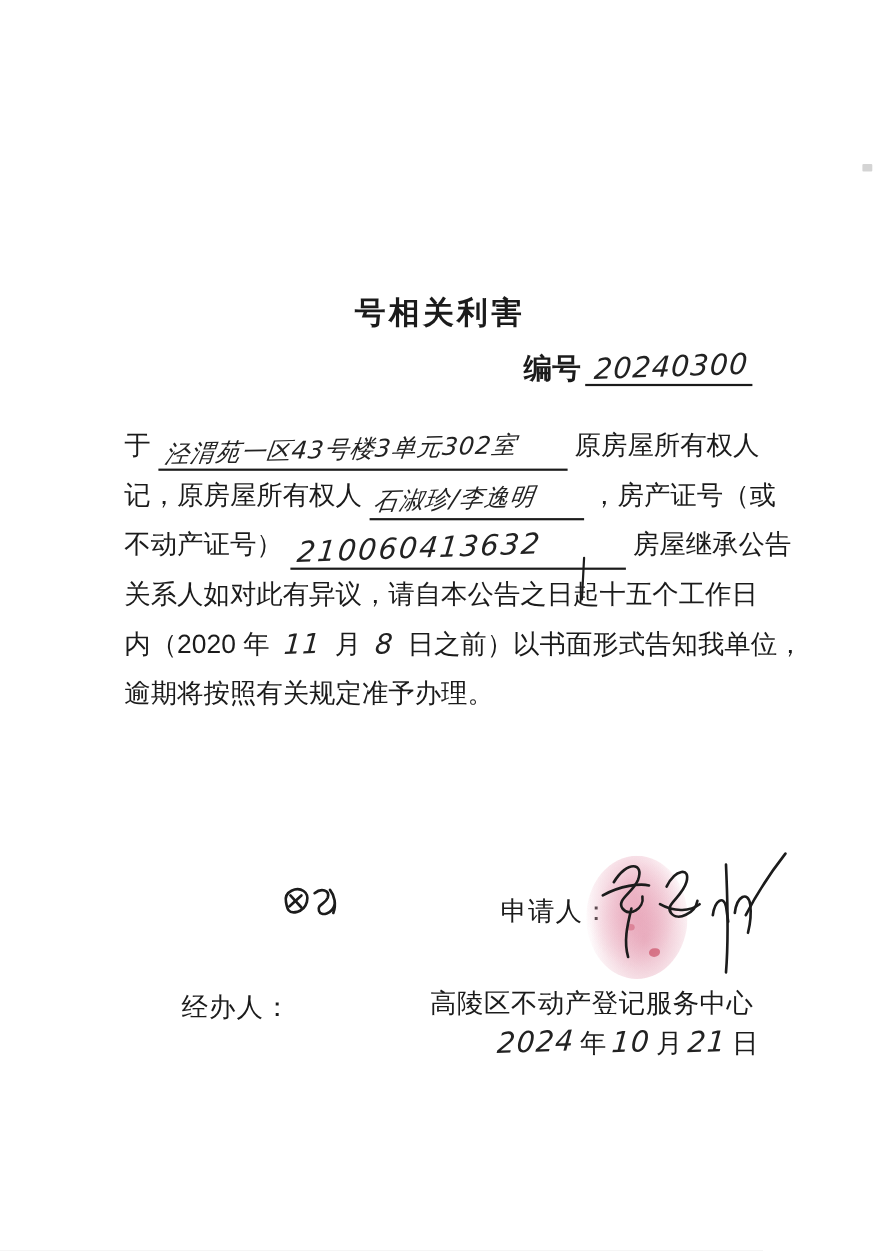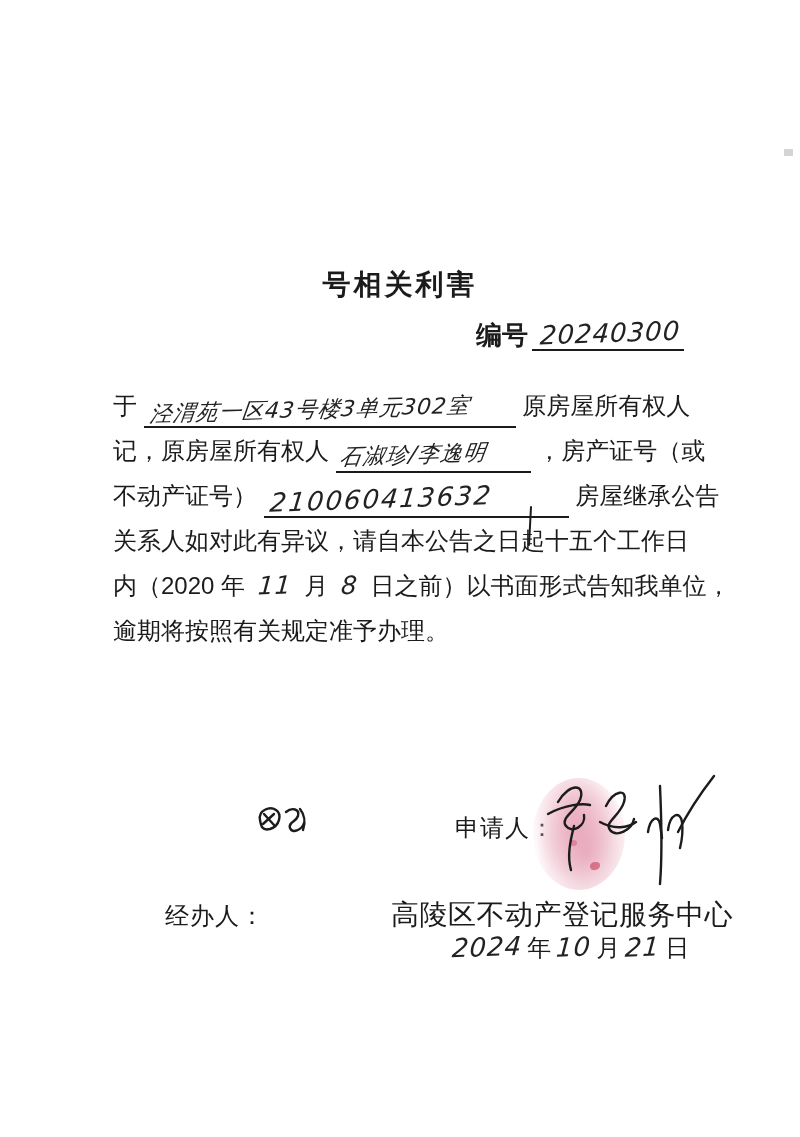--- a/index.html
+++ b/index.html
@@ -64,21 +64,21 @@
       radial-gradient(ellipse at 50% 50%, rgba(243,205,216,0.85) 0%, rgba(243,205,216,0) 78%);
     filter:blur(0.6px);
   }
   .thumb-speck1{position:absolute; left:590px; top:862px; width:10px; height:8px;
     background:rgba(194,51,77,0.55); border-radius:50% 40% 55% 45%; filter:blur(0.5px);}
   .thumb-speck2{position:absolute; left:570px; top:840px; width:7px; height:6px;
     background:rgba(205,80,105,0.45); border-radius:50%; filter:blur(0.5px);}
   .applicant-sig{position:absolute; left:528px; top:760px; width:190px; height:132px;}
   .org-name{
     position:absolute; left:391px; top:896px;
-    font-size:28px; letter-spacing:0.5px;
+    font-size:24px; letter-spacing:0.5px;
   }
   .date-row{
     position:absolute; left:447px; top:932px;
     font-size:24px; display:flex; align-items:baseline;
   }
   .date-row .hand{font-size:26px; margin:0 5px;}
   .scan-artifact{
     position:absolute; left:784px; top:149px; width:9px; height:7px;
     background:#c9c9c9; border-radius:1px; opacity:0.8;
   }

